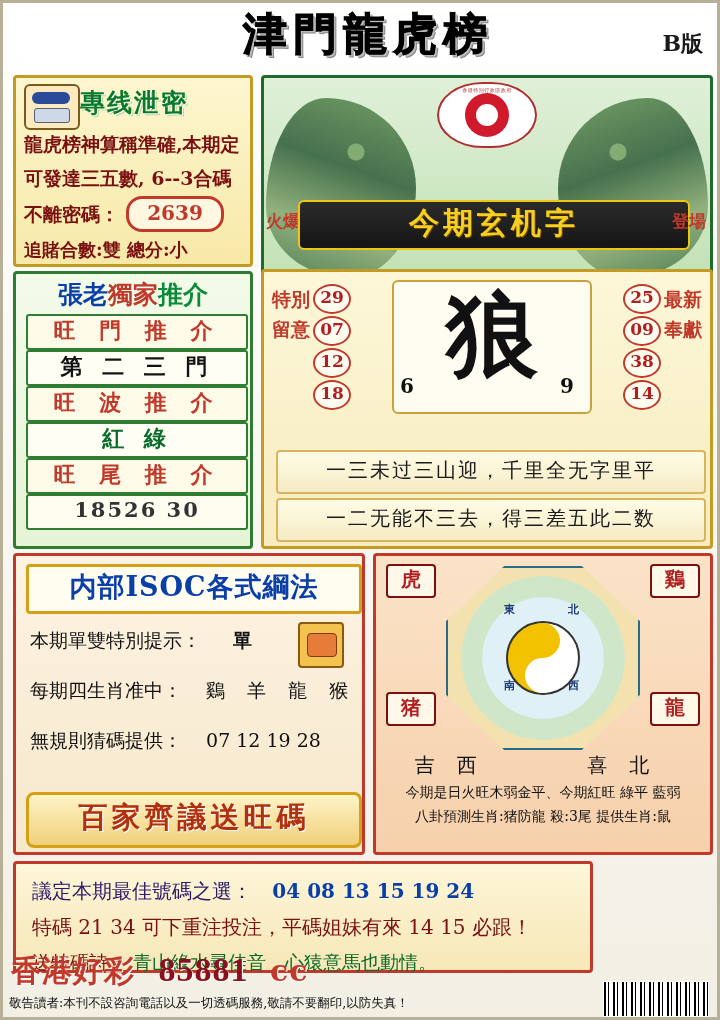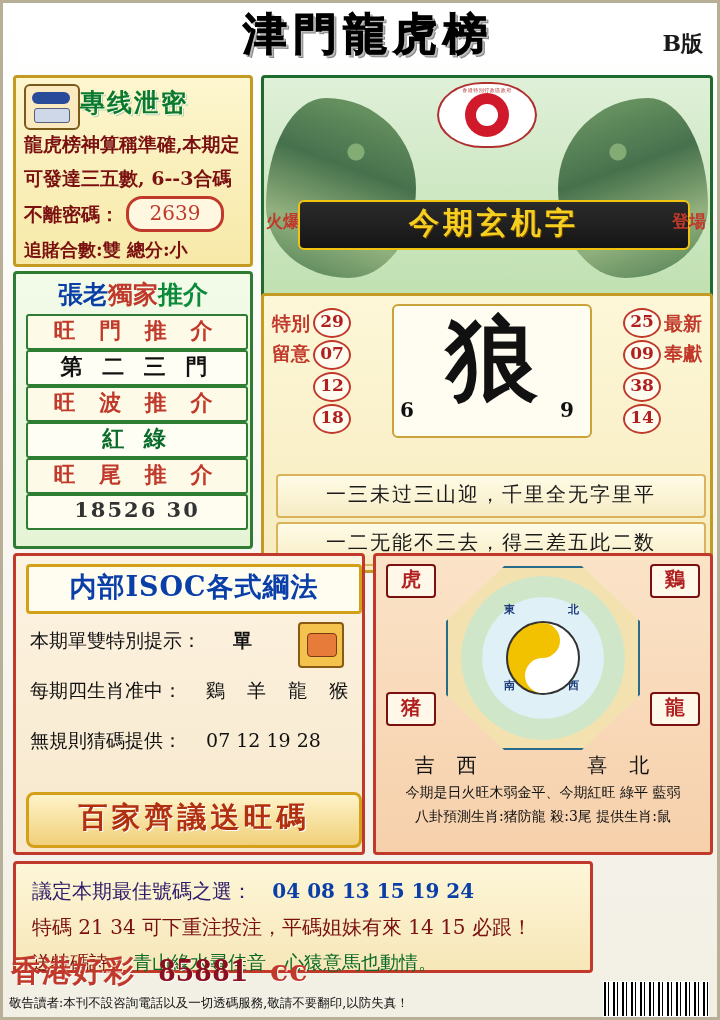--- a/index.html
+++ b/index.html
@@ -66,21 +66,21 @@
     font-family:"DejaVu Serif","Liberation Serif",serif;font-weight:bold;
     white-space:nowrap;
   }
   #hotline .l1{top:54px;}
   #hotline .l2{top:88px;}
   #hotline .l3{top:124px;}
   #hotline .l4{top:160px;font-size:18px;}
   .code-bubble{
     position:absolute;left:110px;top:118px;width:92px;height:30px;
     border:3px solid #c0392b;border-radius:16px;background:#fff7e0;
-    color:#c0392b;font-weight:normal;font-size:20px;text-align:center;line-height:28px;
+    color:#c0392b;font-weight:bold;font-size:20px;text-align:center;line-height:28px;
     font-family:"DejaVu Serif","Liberation Serif",serif;
   }
 
   
   #recommend{
     left:10px;top:268px;width:240px;height:278px;
     background:linear-gradient(#f3fbe9,#e6f4d6);
     border:3px solid #2e7d32;border-radius:4px;
   }
   .rec-head{
@@ -153,21 +153,21 @@
   .kw-side{
     position:absolute;top:132px;font-size:17px;font-weight:bold;color:#c0392b;
     font-family:"DejaVu Serif","Liberation Serif",serif;
   }
   .kw-side.l{left:2px;} .kw-side.r{right:4px;}
 
   
   #bigchar{
     left:258px;top:266px;width:452px;height:280px;
     background:linear-gradient(#fdf7d8,#f7ecbf);
-    border:3px solid #c39a22;border-radius:4px;margin-top:24px;
+    border:3px solid #c39a22;border-radius:4px;
   }
   .sidecol{
     position:absolute;top:12px;width:38px;height:122px;
     font-family:"DejaVu Serif","Liberation Serif",serif;
     font-weight:bold;font-size:19px;color:#c0392b;
     text-align:center;line-height:30px;
   }
   .sidecol.l{left:8px;} .sidecol.r{right:8px;}
   .numcol{
     position:absolute;top:10px;width:40px;

